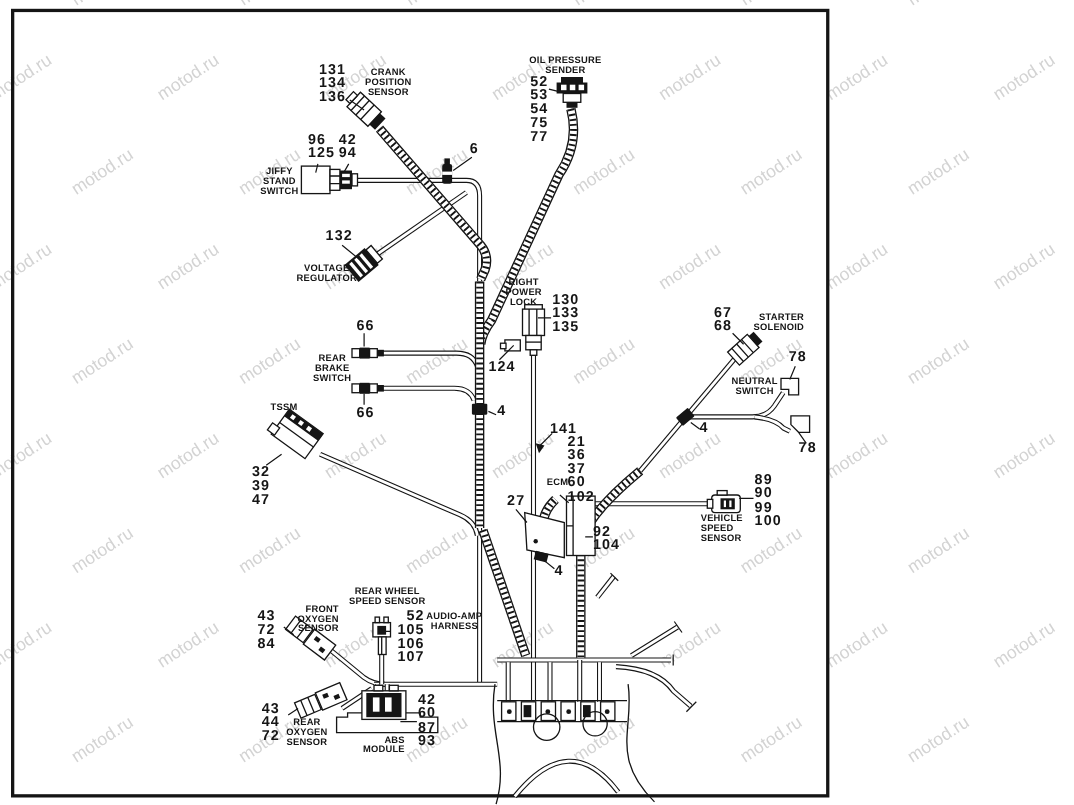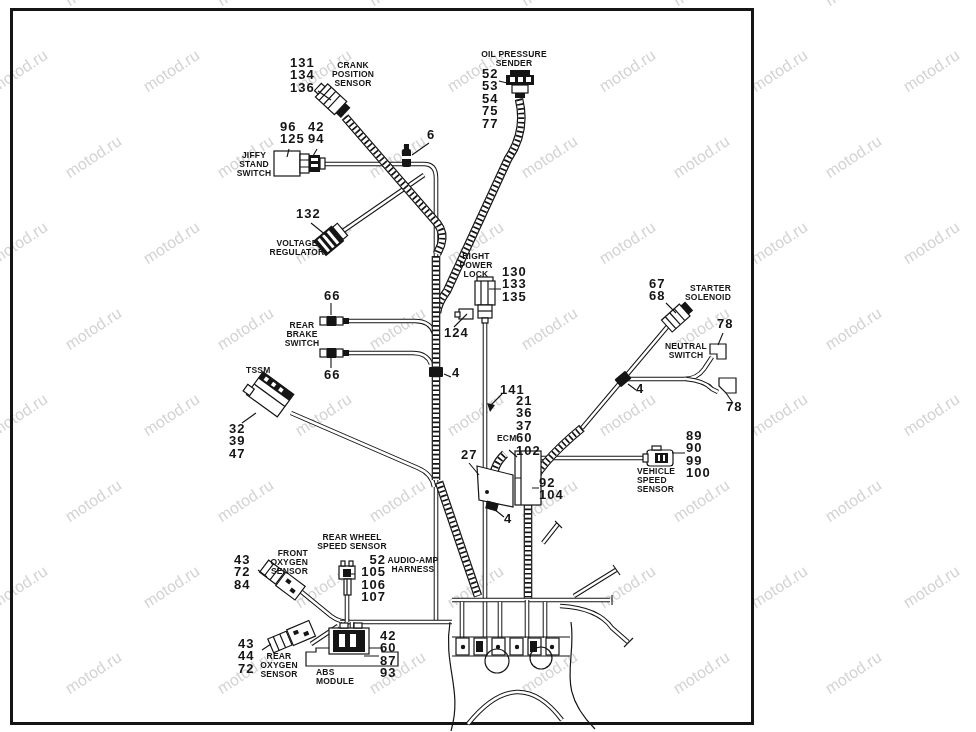--- a/index.html
+++ b/index.html
@@ -480,19 +480,19 @@
 106
 107</div>
   <div class="lbl c" style="left:386px;top:556px;width:54px;text-align:center">AUDIO-AMP
 HARNESS</div>
   <div class="lbl n" style="left:238px;top:638px">43
 44
 72</div>
   <div class="lbl c" style="left:254px;top:652px;width:50px;text-align:center">REAR
 OXYGEN
 SENSOR</div>
-  <div class="lbl c" style="left:316px;top:668px;width:52px;text-align:left">ABS
+  <div class="lbl c" style="left:316px;top:668px;width:52px;text-align:right">ABS
 MODULE</div>
   <div class="lbl n" style="left:380px;top:630px">42
 60
 87
 93</div>
 </div>
 
 </body></html>

